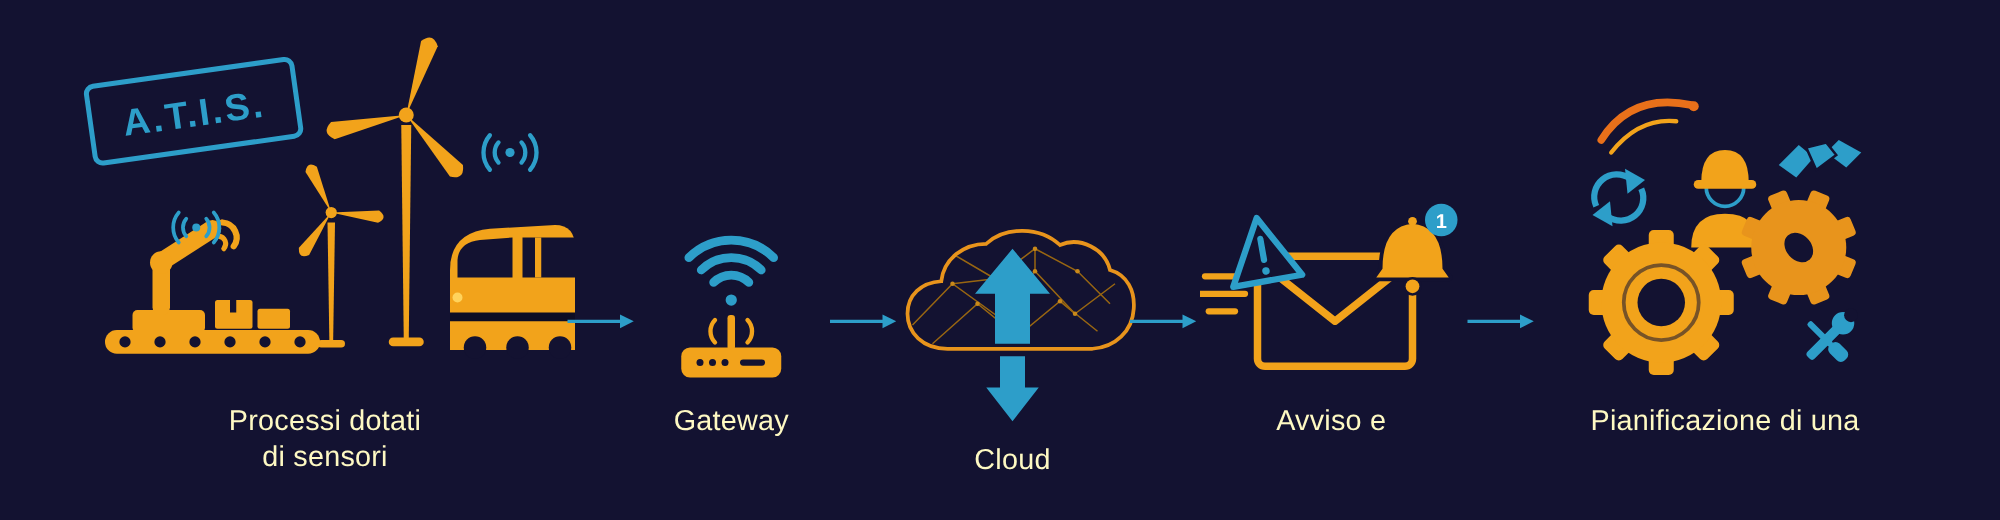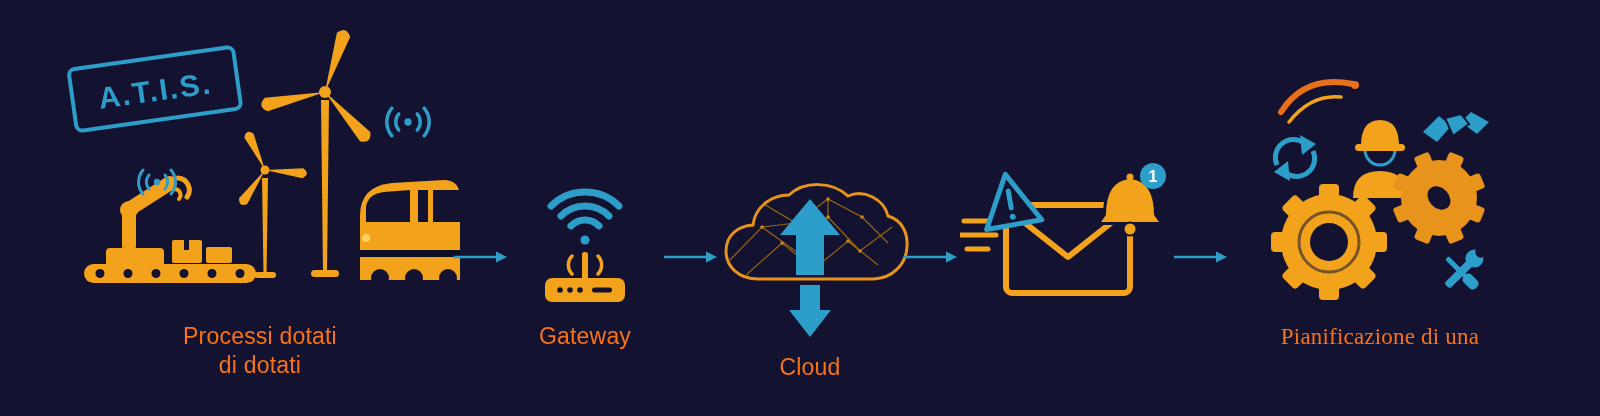--- a/index.html
+++ b/index.html
@@ -4,23 +4,23 @@
 <style>
   html,body{margin:0;padding:0;background:#131231;}
   .canvas{
     position:relative;width:1600px;height:416px;background:#131231;
     font-family:"Liberation Sans",sans-serif;display:flex;align-items:stretch;
     overflow:hidden;
   }
   .spacer-left{width:70px;flex:0 0 auto;}
   .stage{flex:0 0 auto;display:flex;flex-direction:column;justify-content:flex-end;
     align-items:center;height:416px;padding-bottom:30px;box-sizing:border-box;}
-  .s1{width:380px;} .s2{width:150px;} .s3{width:180px;margin-top:31px;} .s4{width:210px;} .s5{width:300px;font-family:Liberation Serif, serif;}
+  .s1{width:380px;} .s2{width:150px;} .s3{width:180px;margin-top:31px;} .s4{width:210px;} .s5{width:300px;}
   .icon-wrap{margin-bottom:12px;display:flex;justify-content:center;align-items:flex-end;flex:0 0 auto;}
-  .label{height:64px;text-align:center;font-size:23px;line-height:29px;color:#f97316;
+  .label{height:64px;text-align:center;font-size:23px;line-height:29px;color:#fef9c3;
     font-weight:400;letter-spacing:.2px;white-space:nowrap;}
   .arrow-cell{flex:0 0 auto;width:60px;display:flex;align-items:flex-end;justify-content:center;
     height:416px;padding-bottom:150px;box-sizing:border-box;}
 </style>
 </head>
 <body>
 
 <div class="canvas">
   <div class="spacer-left"></div>
 
@@ -98,21 +98,21 @@
           <circle cx="388" cy="268" r="9" fill="#131231"></circle>
           <circle cx="306" cy="228" r="4" fill="#ffd35c"></circle>
         </g>
 
         <use href="#sensor" transform="translate(97,172)"></use>
         <use href="#sensor" transform="translate(348,112) scale(1.15)"></use>
       </svg>
     </div>
     <div class="label">
       <div>Processi dotati</div>
-      <div>di dotati</div>
+      <div>di sensori</div>
     </div>
   </div>
 
   <div class="arrow-cell">
     <svg width="56" height="18" viewBox="0 0 56 18">
       <line x1="2" y1="9" x2="45" y2="9" stroke="#2D9EC9" stroke-width="2.6"></line>
       <polygon points="44,3.5 55,9 44,14.5" fill="#2D9EC9"></polygon>
     </svg>
   </div>
 
@@ -214,20 +214,21 @@
         <g>
           <path d="M146 60 Q146 26 170 24 Q194 26 194 60 L199 67 L141 67 Z" fill="#F2A31B" stroke="#131231" stroke-width="6" paint-order="stroke" stroke-linejoin="round"></path>
           <circle cx="170" cy="74" r="5.5" fill="#F2A31B" stroke="#131231" stroke-width="4" paint-order="stroke"></circle>
           <circle cx="170" cy="22" r="3.5" fill="#F2A31B"></circle>
           <circle cx="193" cy="21" r="13" fill="#2D9EC9"></circle>
           <text x="193" y="27" text-anchor="middle" font-size="16" font-weight="bold" fill="#ffffff">1</text>
         </g>
       </svg>
     </div>
     <div class="label">
+      <div>Avviso e</div>
     </div>
   </div>
 
   <div class="arrow-cell">
     <svg width="56" height="18" viewBox="0 0 56 18">
       <line x1="2" y1="9" x2="45" y2="9" stroke="#2D9EC9" stroke-width="2.6"></line>
       <polygon points="44,3.5 55,9 44,14.5" fill="#2D9EC9"></polygon>
     </svg>
   </div>
 

